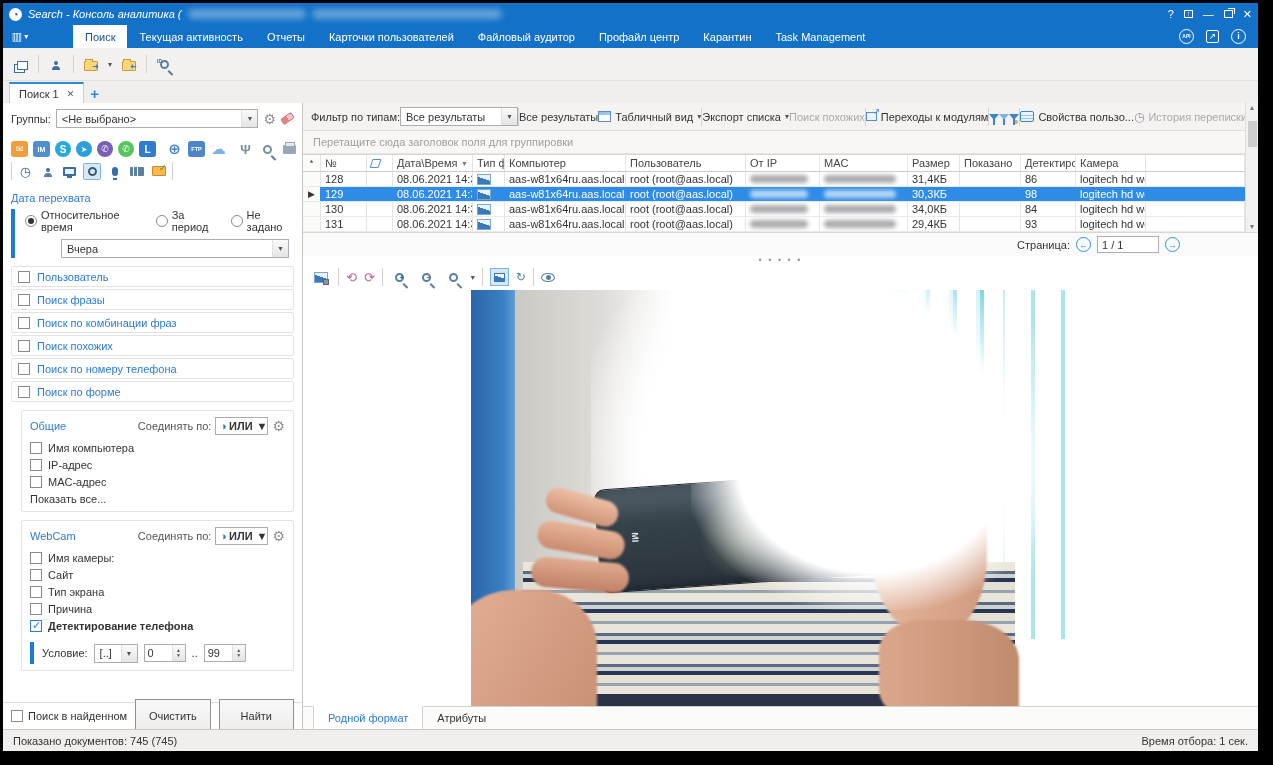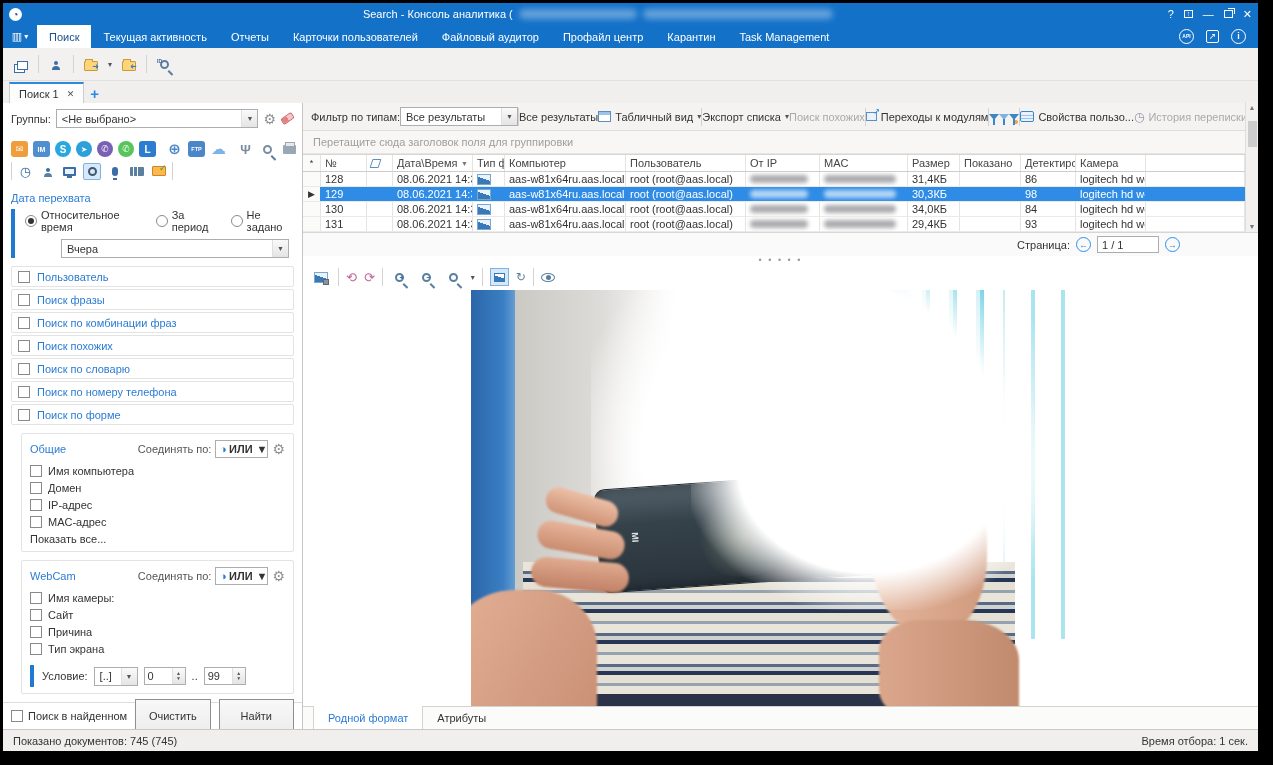--- a/index.html
+++ b/index.html
@@ -2,33 +2,33 @@
 <html><head>
 <meta charset="utf-8">
 <style>
   * { box-sizing:border-box; margin:0; padding:0; }
   html,body { width:1273px; height:765px; background:#000; font-family:"Liberation Sans","DejaVu Sans",sans-serif; font-size:11px; color:#333; overflow:hidden; }
   #window { position:absolute; left:3px; top:3px; width:1255px; height:748px; background:#f0efee; display:flex; flex-direction:column; }
 
   
   .titlebar { height:22px; background:#1371c8; color:#fff; display:flex; align-items:center; padding:0 6px; flex:0 0 auto; }
   .logo { width:13px; height:13px; border-radius:50%; background:#fff; color:#1a4f8a; font-size:10px; line-height:13px; text-align:center; font-weight:bold; margin-right:6px; }
-  .title-center { flex:1; display:flex; justify-content:center; align-items:center; gap:6px; }
+  .title-center { flex:1; display:flex; justify-content:flex-start; align-items:center; gap:6px;font-style:italic; }
   .redact-t { height:10px; border-radius:5px; background:rgba(255,255,255,.35); filter:blur(3px); }
   .winbtns { display:flex; gap:10px; align-items:center; font-size:11px; }
   .winbtns span { cursor:default; }
   .wb-box { display:inline-block; width:9px; height:8px; border:1px solid #fff; position:relative; }
   .wb-box i { position:absolute; left:2px; top:-1px; font-style:normal; font-size:7px; }
   .wb-restore { display:inline-block; width:9px; height:8px; border:1px solid #fff; box-shadow:2px -2px 0 -1px #1371c8, 3px -3px 0 -1px #fff; }
 
   
   .menubar { height:23px; background:#1371c8; display:flex; align-items:stretch; color:#fff; flex:0 0 auto; }
   .appmenu { width:34px; display:flex; align-items:center; justify-content:center; gap:2px; font-size:11px; }
   .menu-item { padding:0 12px; display:flex; align-items:center; white-space:nowrap; }
-  .menu-item.active { background:#fff; color:#1a4f8a; }
+  .menu-item.active { background:#fff; color:#1a4f8a;margin-left:36px; }
   .menu-right { margin-left:auto; display:flex; align-items:center; gap:12px; padding-right:12px; }
   .mr-ic { width:15px; height:15px; border:1px solid #fff; border-radius:50%; font-size:5px; line-height:13px; text-align:center; font-weight:bold; }
   .mr-sq { width:13px; height:13px; border:1px solid #fff; border-radius:2px; font-size:9px; line-height:11px; text-align:center; }
 
   
   .wintools { height:33px; background:#f2f1f0; border-bottom:1px solid #e2e0de; display:flex; align-items:center; padding:0 8px; gap:7px; flex:0 0 auto; }
   .sep { width:1px; height:18px; background:#d4d2d0; }
   .ticon { width:20px; height:20px; display:flex; align-items:center; justify-content:center; position:relative; }
   .two-win { width:11px; height:9px; border:1px solid #3a6ea5; background:#fff; box-shadow:-3px 3px 0 -1px #fff, -3px 3px 0 0 #3a6ea5; margin:2px 0 0 3px; }
   .person { width:8px; height:4px; border-radius:4px 4px 0 0; background:#3a6ea5; position:relative; margin-top:7px; }
@@ -375,24 +375,20 @@
       <div class="filter-row">
           <span class="cb"></span>
           <span>Поиск по комбинации фраз</span>
         </div>
       <div class="filter-row">
           <span class="cb"></span>
           <span>Поиск похожих</span>
         </div>
       <div class="filter-row">
           <span class="cb"></span>
-          <span>Поиск по словарю</span>
-        </div>
-      <div class="filter-row">
-          <span class="cb"></span>
           <span>Поиск по номеру телефона</span>
         </div>
       <div class="filter-row">
           <span class="cb"></span>
           <span>Поиск по форме</span>
         </div>
 
       <div class="box-section">
         <div class="box-head">
           <span class="ttl">Общие</span>
@@ -403,24 +399,20 @@
             <span class="dd">▼</span>
           </div>
           <span class="gear">⚙</span>
         </div>
         <div class="cb-row">
             <span class="cb"></span>
             <span>Имя компьютера</span>
           </div>
         <div class="cb-row">
             <span class="cb"></span>
-            <span>Домен</span>
-          </div>
-        <div class="cb-row">
-            <span class="cb"></span>
             <span>IP-адрес</span>
           </div>
         <div class="cb-row">
             <span class="cb"></span>
             <span>MAC-адрес</span>
           </div>
         <div class="showall">Показать все...</div>
       </div>
 
       <div class="box-section">
@@ -437,25 +429,29 @@
         <div class="cb-row">
             <span class="cb"></span>
             <span>Имя камеры:</span>
           </div>
         <div class="cb-row">
             <span class="cb"></span>
             <span>Сайт</span>
           </div>
         <div class="cb-row">
             <span class="cb"></span>
-            <span>Причина</span>
+            <span>Тип экрана</span>
           </div>
         <div class="cb-row">
             <span class="cb"></span>
-            <span>Тип экрана</span>
+            <span>Причина</span>
+          </div>
+        <div class="cb-row" style="font-weight:bold">
+            <span class="cb checked"></span>
+            <span>Детектирование телефона</span>
           </div>
         <div class="cond-row">
           <span>Условие:</span>
           <div class="combo" style="width:44px">
             <span class="val">[..]</span>
             <span class="dd">▼</span>
           </div>
           <div class="spin">
               <span class="v">0</span>
               <span class="ud">▲<br>▼</span>

